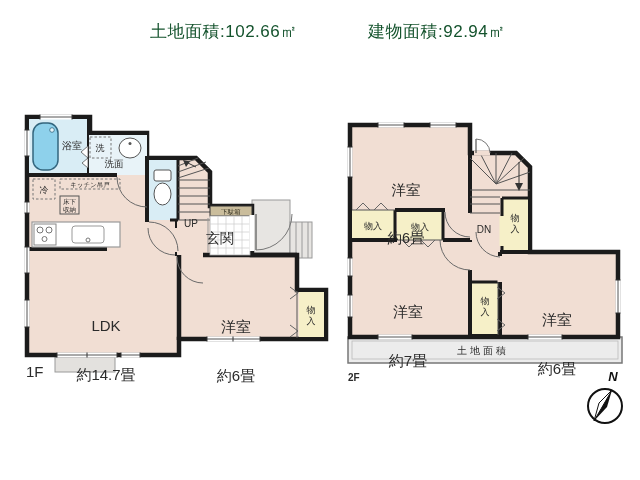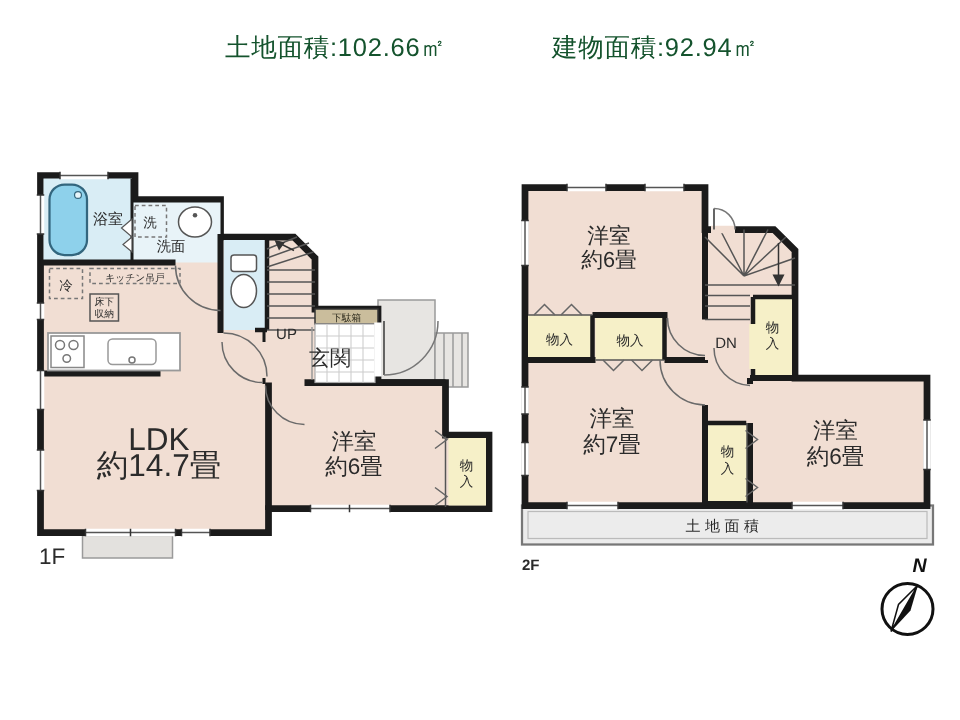--- a/index.html
+++ b/index.html
@@ -1,21 +1,21 @@
 <!DOCTYPE html>
 <html><head>
 <meta charset="utf-8">
 <style>
   html,body{margin:0;padding:0;}
   body{width:640px;height:480px;background:#ffffff;position:relative;overflow:hidden;
        font-family:"Liberation Sans","DejaVu Sans",sans-serif;color:#2b2b2b;}
   #plan-svg{position:absolute;left:0;top:0;}
   .lbl{position:absolute;white-space:nowrap;color:#2b2b2b;z-index:5;}
   .c{transform:translateX(-50%);text-align:center;}
-  .room span{display:block;}
+  .room span{display:block;margin-top:32px;}
   .v{white-space:normal;width:12px;line-height:10.5px;word-break:break-all;text-align:center;}
   .hdr{font-size:17px;letter-spacing:0.5px;color:#14532d;font-weight:500;}
   .north{font-style:italic;font-weight:bold;font-size:13px;color:#111;}
 </style>
 </head>
 <body>
 
 <svg id="plan-svg" width="640" height="480" viewBox="0 0 640 480">
 
   <g>
@@ -226,21 +226,21 @@
 
 <div class="lbl c" style="left:72px;top:139px;font-size:10px">浴室</div>
 <div class="lbl c" style="left:100px;top:142px;font-size:9px">洗</div>
 <div class="lbl c" style="left:114px;top:158px;font-size:9.5px">洗面</div>
 <div class="lbl c" style="left:44px;top:184px;font-size:9px">冷</div>
 <div class="lbl c" style="left:90px;top:180.5px;font-size:6.5px">キッチン吊戸</div>
 <div class="lbl c" style="left:69.5px;top:198px;font-size:6.5px;width:15px;white-space:normal;line-height:8px;word-break:break-all">床下収納</div>
 <div class="lbl c" style="left:191px;top:218px;font-size:10px">UP</div>
 <div class="lbl c" style="left:231px;top:207.5px;font-size:6.5px;color:#2d2a1c">下駄箱</div>
 <div class="lbl c" style="left:220px;top:230px;font-size:14px">玄関</div>
-<div class="lbl c room" style="left:106px;top:286px;font-size:21px;line-height:16.5px">
+<div class="lbl c room" style="left:106px;top:286px;font-size:15px;line-height:16.5px">
   <span>LDK</span>
   <span>約14.7畳</span>
 </div>
 <div class="lbl c room" style="left:236px;top:287px;font-size:15px;line-height:16.5px">
   <span>洋室</span>
   <span>約6畳</span>
 </div>
 <div class="lbl c v" style="left:311px;top:305px;font-size:9px">物入</div>
 <div class="lbl" style="left:26px;top:363px;font-size:15px;font-weight:500">1F</div>
 

